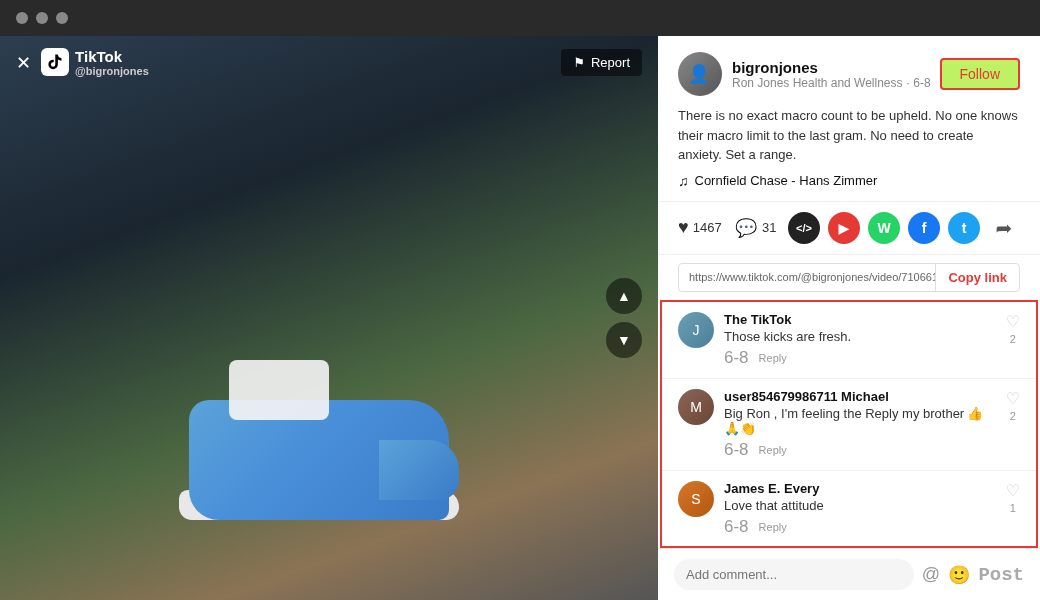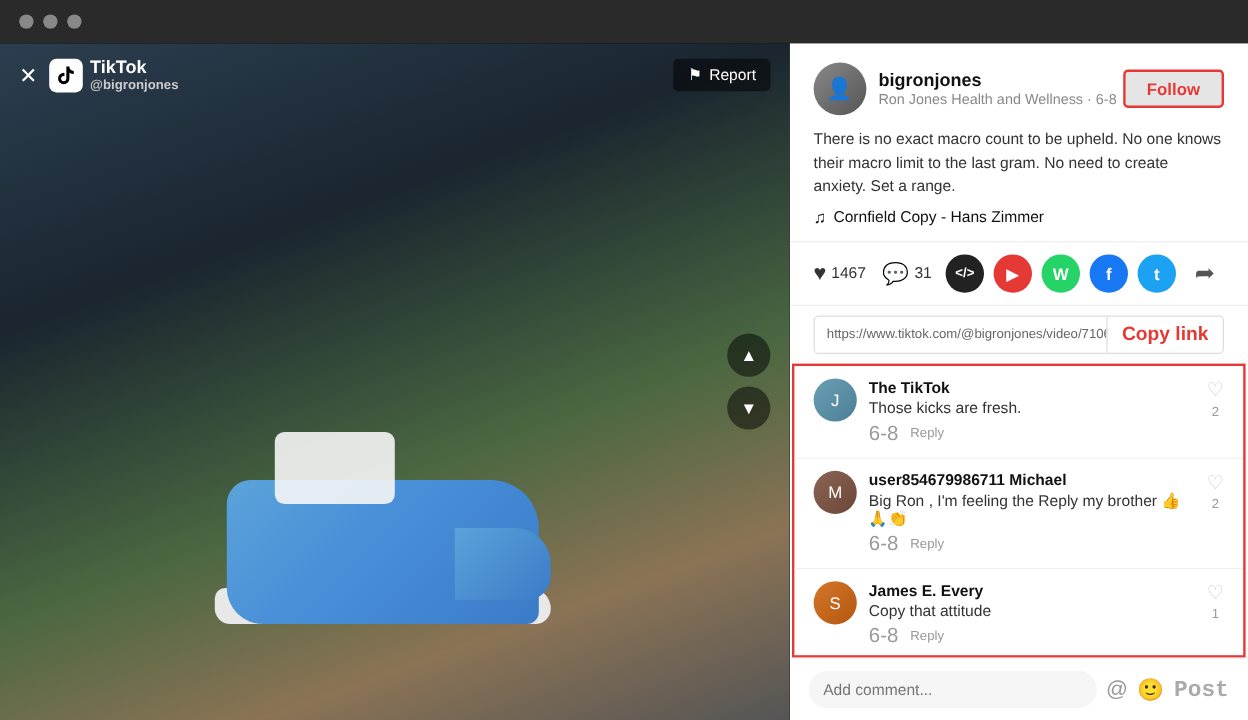--- a/index.html
+++ b/index.html
@@ -52,21 +52,21 @@
     }
     .close-btn {
       color: #fff;
       font-size: 18px;
       cursor: pointer;
       background: none;
       border: none;
     }
     .tiktok-logo {
       display: flex;
-      align-items: flex-end;
+      align-items: flex-start;
       gap: 6px;
       color: #fff;
       font-size: 15px;
       font-weight: 600;
     }
     .tiktok-icon {
       width: 28px; height: 28px;
       background: #fff;
       border-radius: 6px;
       display: flex; align-items: center; justify-content: center;
@@ -196,26 +196,26 @@
       font-size: 18px; color: #fff;
     }
     .profile-info .username {
       font-weight: 700; font-size: 15px; color: #111;
     }
     .profile-info .subtitle {
       font-size: 12px; color: #888;
     }
     .follow-btn {
       border: 2px solid #e53935;
-      background: #e5e5e5;
+      background: #bef264;
       color: #e53935;
       padding: 6px 18px;
       border-radius: 4px;
       font-size: 14px;
-      font-weight: 700;
+      font-weight: 400;
       cursor: pointer;
     }
     .description {
       font-size: 13px; color: #333; line-height: 1.5; margin-bottom: 8px;
     }
     .music-row {
       display: flex; align-items: center; gap: 6px;
       font-size: 13px; color: #111; font-weight: 500;
     }
     .music-note { font-size: 14px; }
@@ -252,21 +252,21 @@
       margin: 8px 20px;
       border: 1px solid #ddd;
       border-radius: 4px;
       overflow: hidden;
     }
     .url-text {
       flex: 1; padding: 6px 10px; font-size: 11px; color: #666; overflow: hidden; white-space: nowrap;
     }
     .copy-link-btn {
       background: none; border: none; border-left: 1px solid #ddd;
-      padding: 6px 12px; font-size: 16px; color: #e53935; font-weight: 600; cursor: pointer;
+      padding: 6px 12px; font-size: 13px; color: #e53935; font-weight: 600; cursor: pointer;
     }
     .comments-section {
       flex: 1;
       overflow-y: auto;
       border: 2px solid #e53935;
       margin: 0 2px;
     }
     .comment-item {
       display: flex;
       padding: 10px 16px;
@@ -378,21 +378,21 @@
           <div class="profile-info">
             <div class="username">bigronjones</div>
             <div class="subtitle">Ron Jones Health and Wellness · 6-8</div>
           </div>
         </div>
         <button class="follow-btn">Follow</button>
       </div>
       <div class="description">There is no exact macro count to be upheld. No one knows their macro limit to the last gram. No need to create anxiety. Set a range.</div>
       <div class="music-row">
         <span class="music-note">♫</span>
-        <span>Cornfield Copy - Hans Zimmer</span>
+        <span>Cornfield Chase - Hans Zimmer</span>
       </div>
     </div>
 
     <div class="actions-row">
       <div class="action-left">
         <div class="action-item">
           <span class="action-icon">♥</span>
           <span>1467</span>
         </div>
         <div class="action-item">
@@ -444,21 +444,21 @@
       </div>
       <div class="comment-like">
         <span class="heart-icon">♡</span>
         <span>2</span>
       </div>
     </div>
         <div class="comment-item">
       <div class="comment-avatar sara">S</div>
       <div class="comment-content">
         <div class="comment-username">James E. Every</div>
-        <div class="comment-text">Copy that attitude</div>
+        <div class="comment-text">Love that attitude</div>
         <div class="comment-meta">
           <span class="comment-time">6-8</span>
           <span class="comment-reply">Reply</span>
         </div>
       </div>
       <div class="comment-like">
         <span class="heart-icon">♡</span>
         <span>1</span>
       </div>
     </div>

